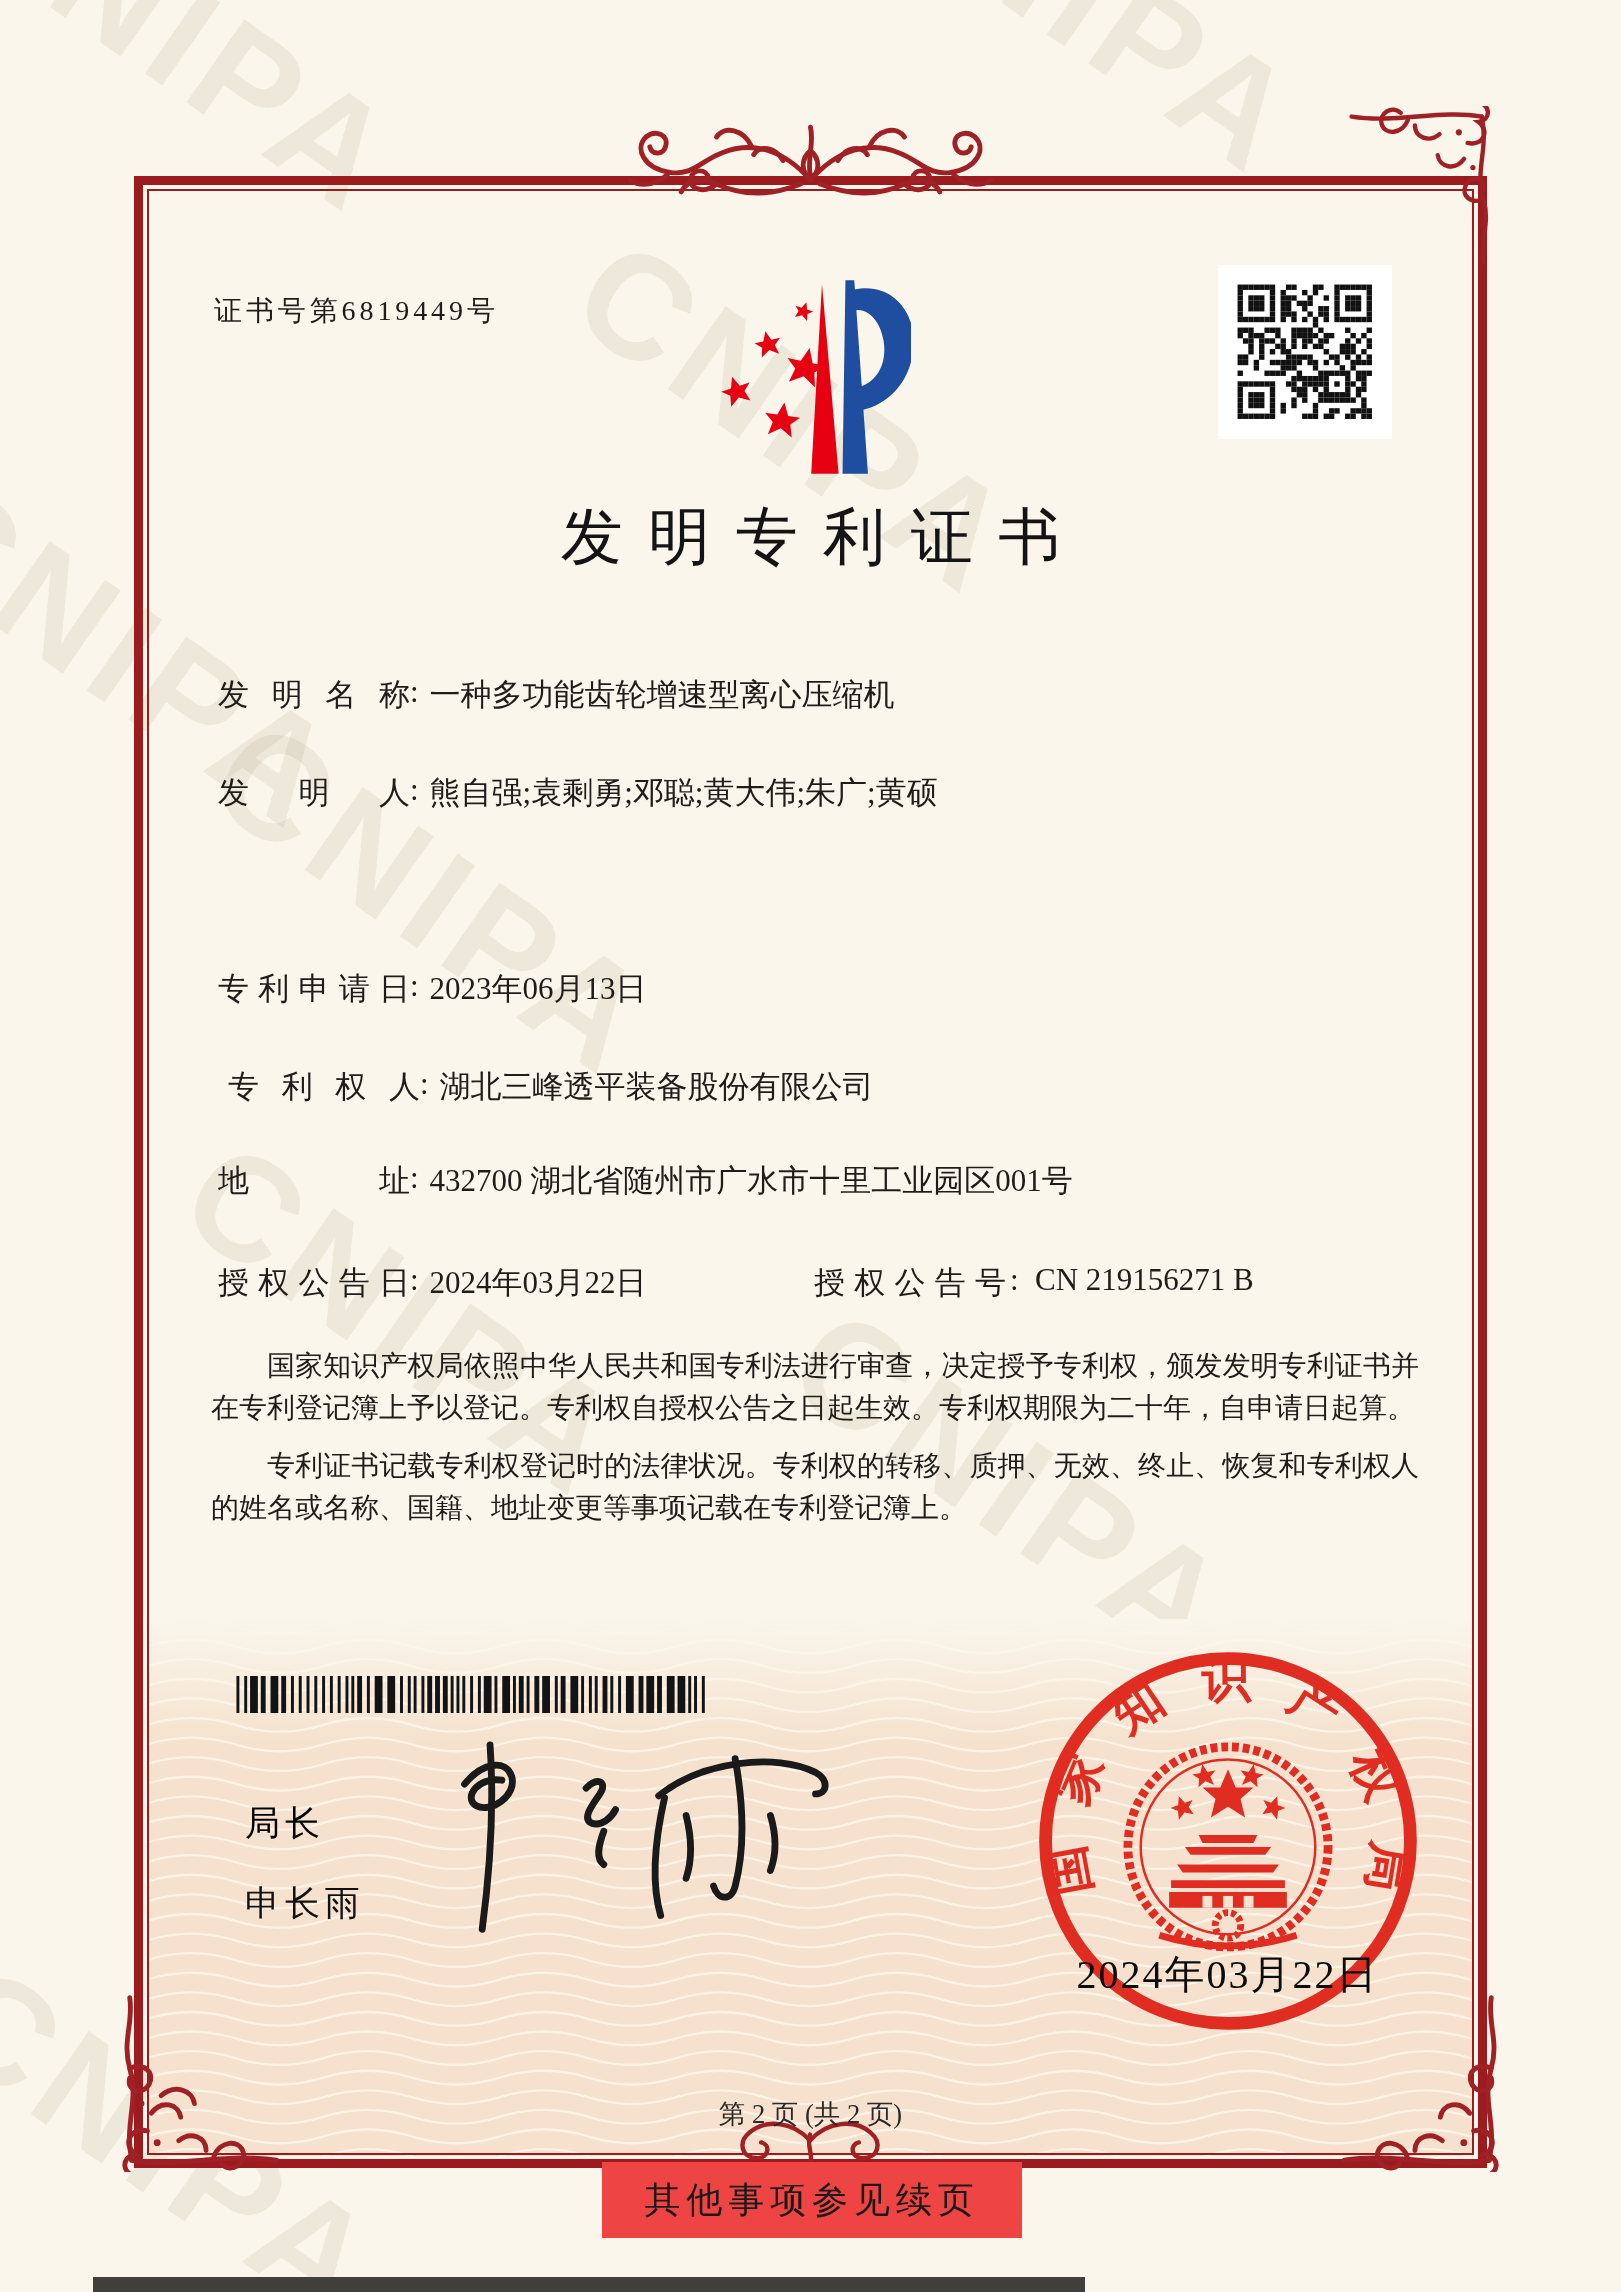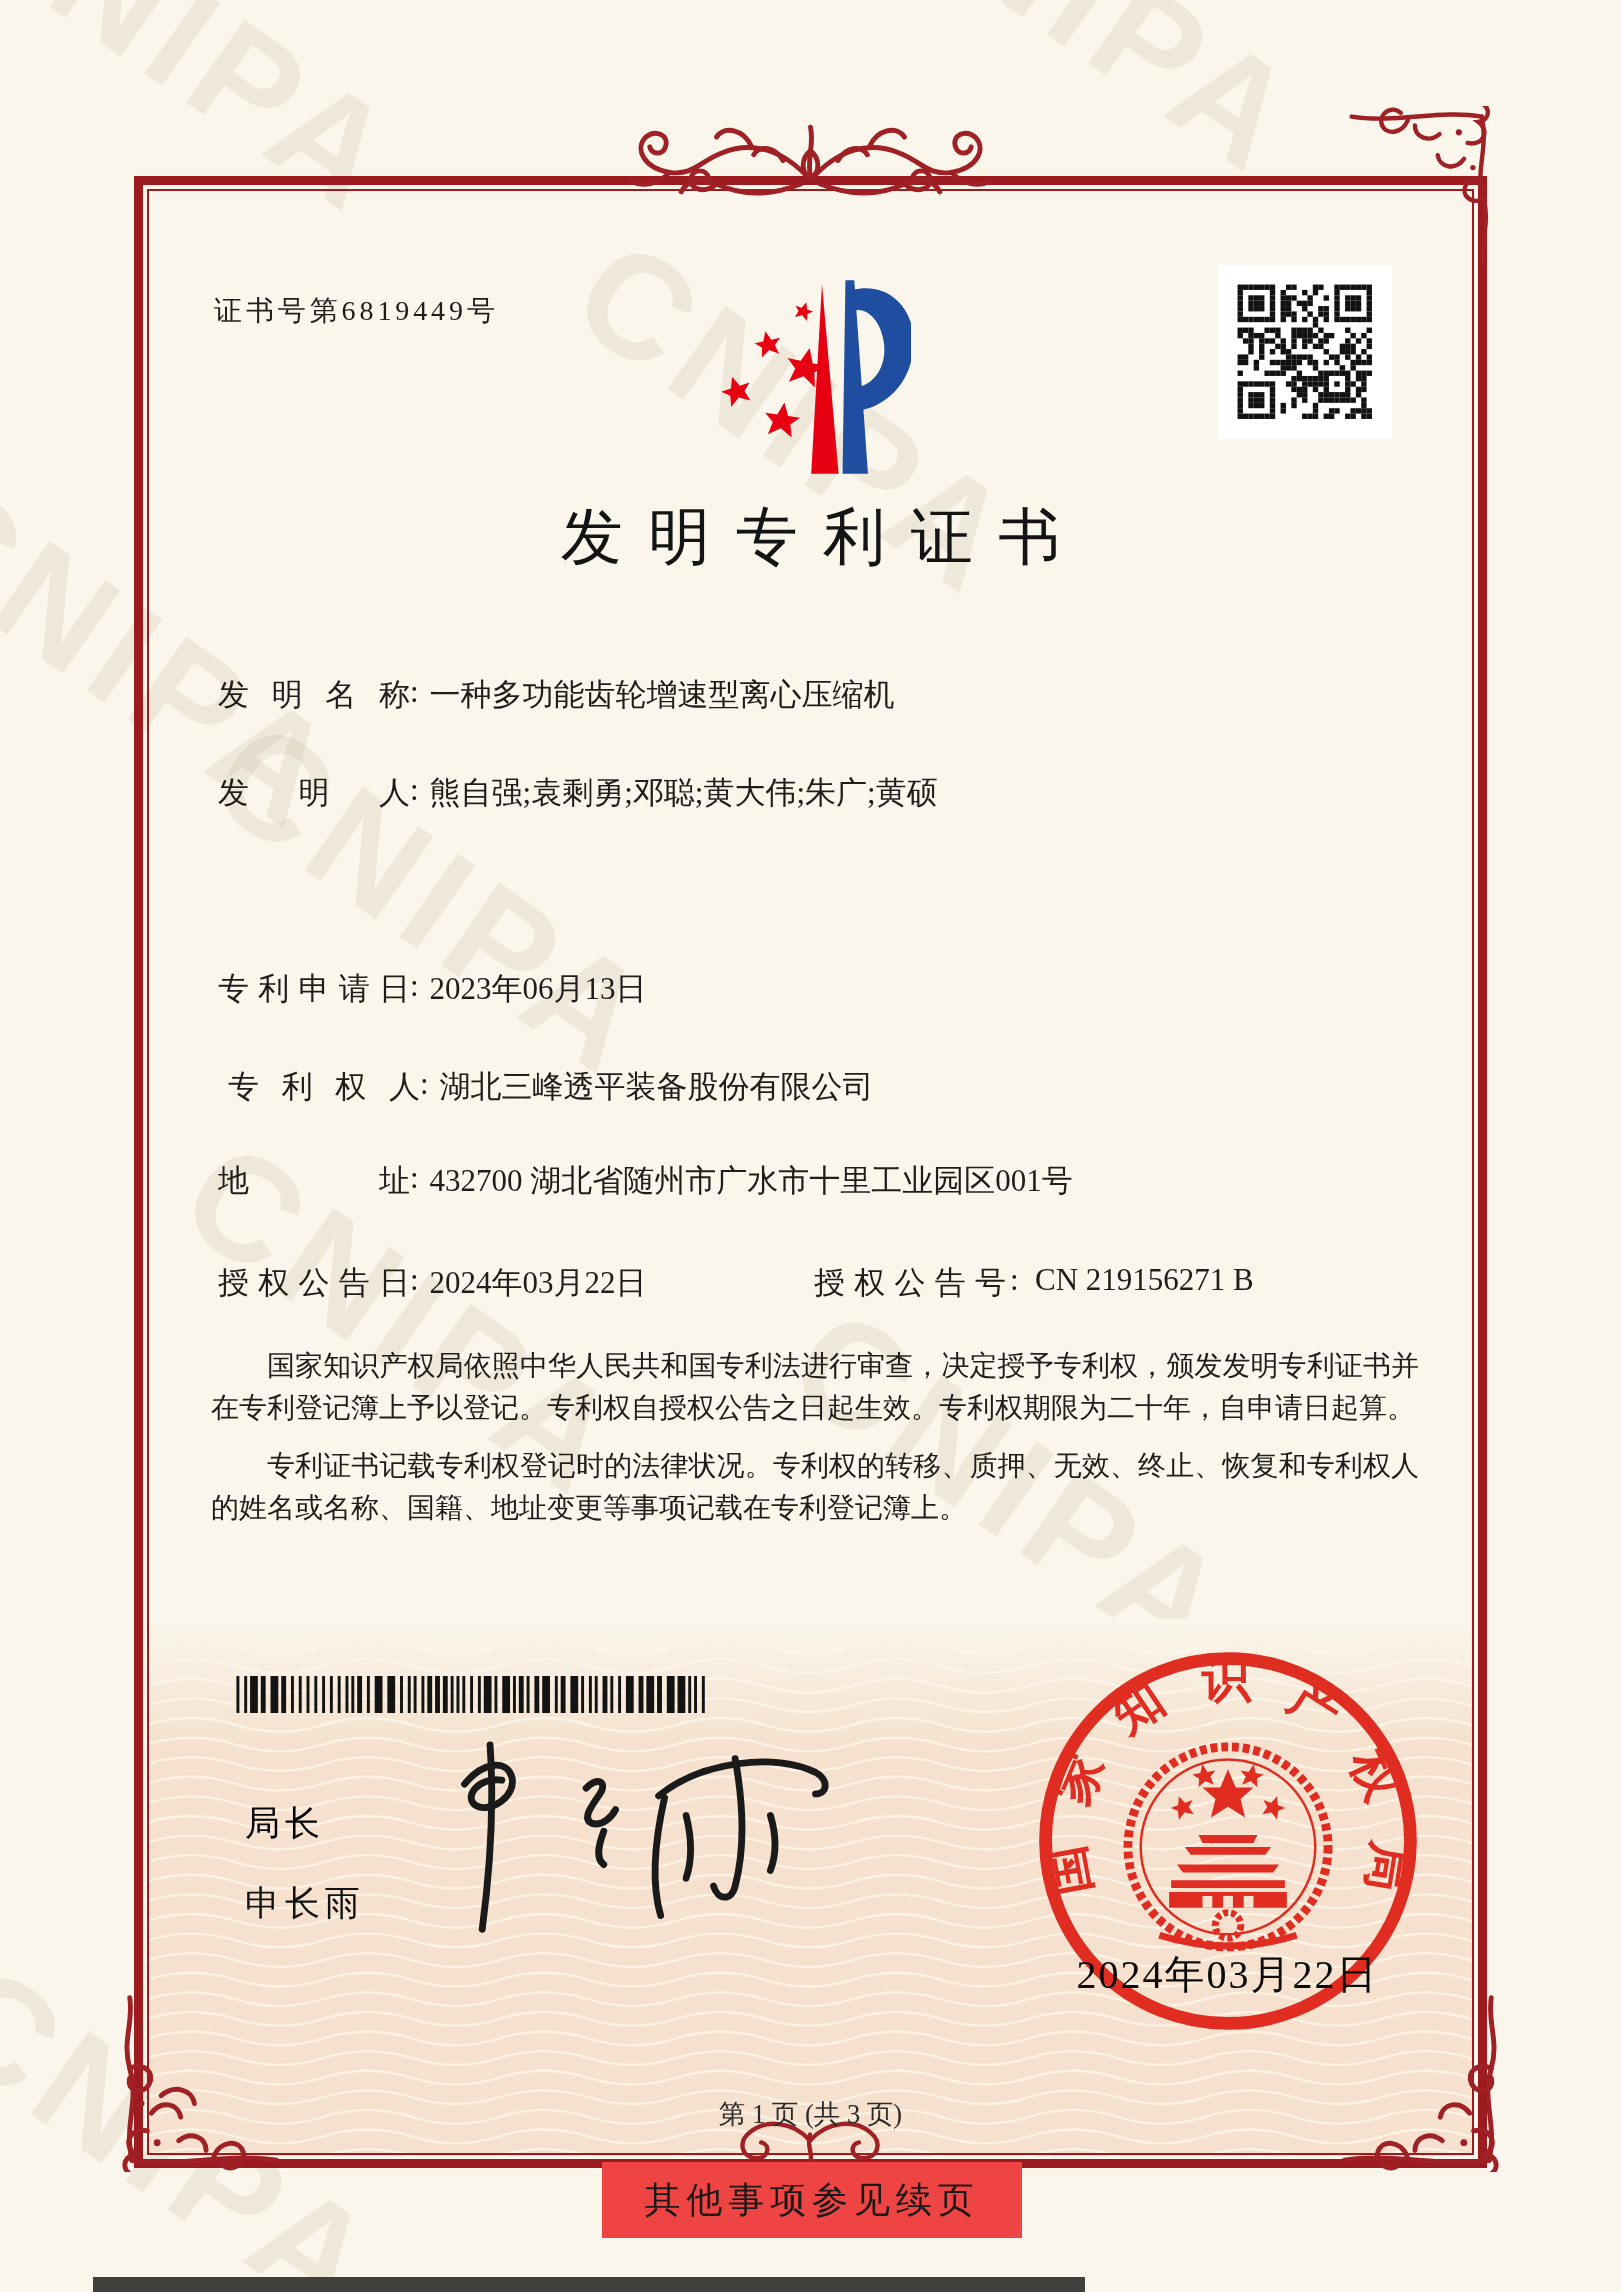--- a/index.html
+++ b/index.html
@@ -628,18 +628,18 @@
         <rect x="-26" y="40" width="10" height="12" fill="#f6e3d0"></rect>
         <rect x="-5" y="40" width="10" height="12" fill="#f6e3d0"></rect>
         <rect x="16" y="40" width="10" height="12" fill="#f6e3d0"></rect>
       </g>
       <circle cx="0" cy="86" r="13" fill="none" stroke-width="7" stroke-dasharray="5 3"></circle>
       <path d="M-70,96 Q0,118 70,96" fill="none" stroke-width="7"></path>
     </g>
   </svg>
   <div class="seal-date">2024年03月22日</div>
 
-  <div class="page-num">第 1 页 (共 3 页)</div>
+  <div class="page-num">第 2 页 (共 2 页)</div>
   <div class="cont-box">其他事项参见续页</div>
   <div class="scan-bar"></div>
 
 </div>
 
 
 </body></html>

